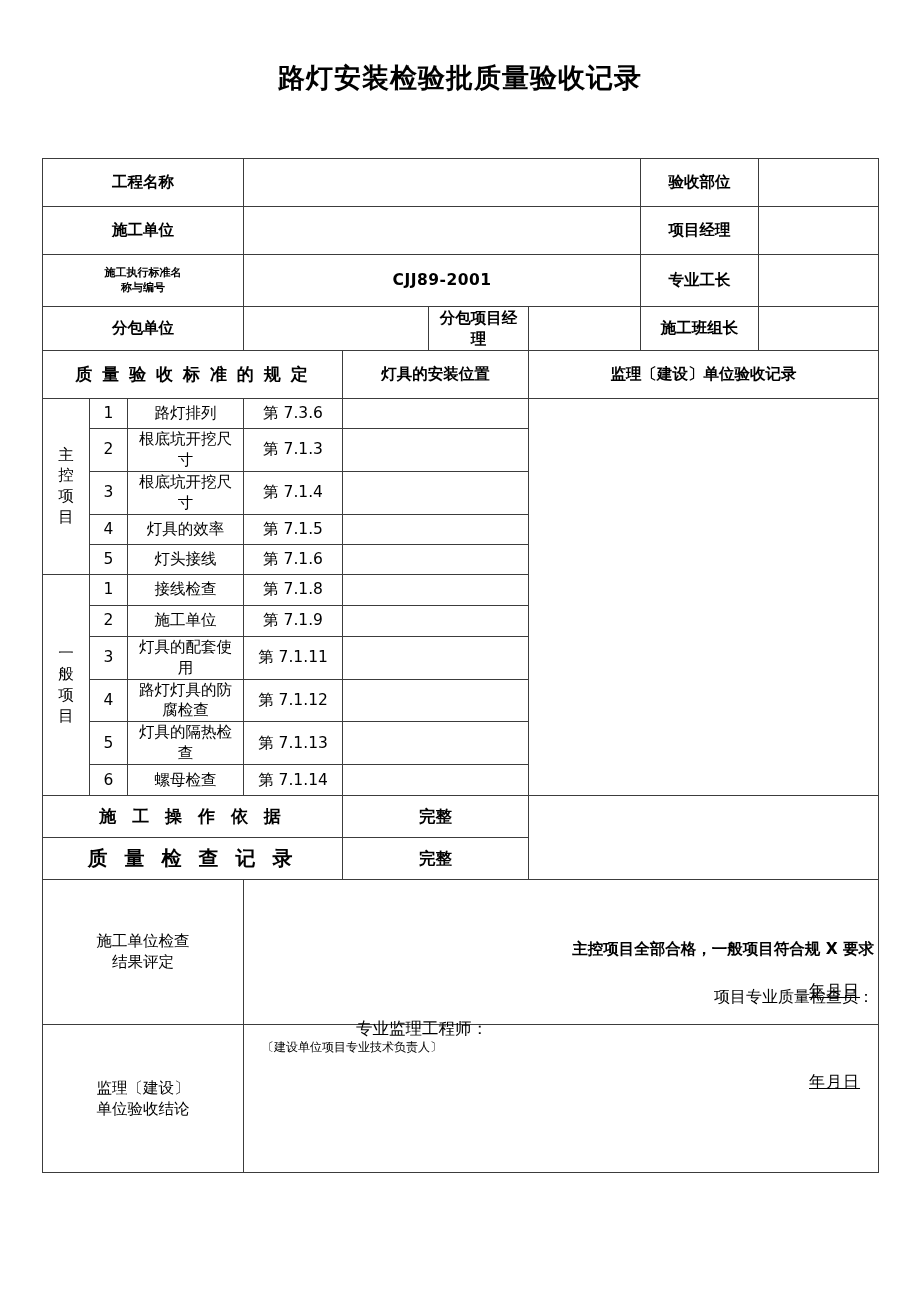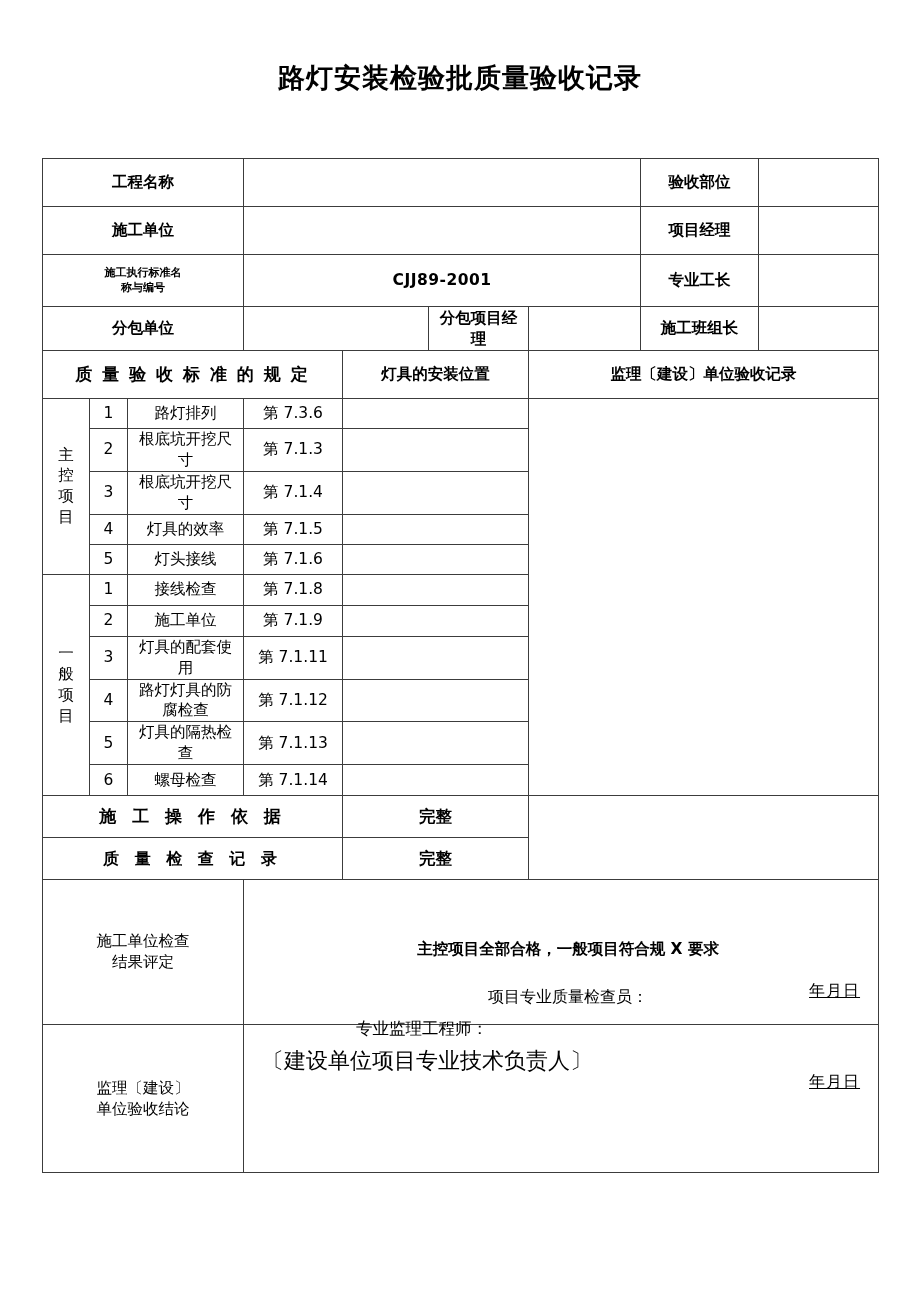--- a/index.html
+++ b/index.html
@@ -71,21 +71,21 @@
   .num-cell { text-align: center; font-size: 15px; }
   .clause { text-align: center; font-size: 15px; padding-left: 10px; }
   .itemname { text-align: center; font-size: 15.5px; padding-left: 10px; margin-left: 16px; }
   .blank { }
   .eval-label {
     text-align: center;
     font-size: 16px;
     line-height: 1.6;
   }
   .eval-body {
-    text-align: center;
+    text-align: right;
     padding: 0;
     position: relative;
     vertical-align: top;
   }
   .eval-inner {
     padding: 42px 0 0 14px;
     height: 100%;
     box-sizing: border-box;
     position: relative;
   }
@@ -113,22 +113,22 @@
   }
   .sup-eng {
     position: absolute;
     left: 108px;
     bottom: 58px;
     font-size: 16.5px;
   }
   .sup-resp {
     position: absolute;
     left: 14px;
-    bottom: 23px;
-    font-size: 22px;
+    bottom: 44px;
+    font-size: 12px;
   }
   .hdr-cell { text-align: center; font-size: 16.5px; }
 </style>
 </head>
 <body>
 
 <div class="page">
 
   <div class="doc-title">路灯安装检验批质量验收记录</div>
 
@@ -266,21 +266,21 @@
       <td class="blank" colspan="2"></td>
     </tr>
 
     <tr>
       <td class="ctr spaced" colspan="4" style="height:42px;font-size:17px">施 工 操 作 依 据</td>
       <td class="ctr" colspan="2" style="font-size:16.5px">完整</td>
       <td class="blank" rowspan="2" colspan="3"></td>
     </tr>
 
     <tr>
-      <td class="ctr spaced" colspan="4" style="height:42px;font-size:16px">质 量 检 查 记 录</td>
+      <td class="ctr spaced" colspan="4" style="height:42px;font-size:20px">质 量 检 查 记 录</td>
       <td class="ctr" colspan="2" style="font-size:16.5px">完整</td>
     </tr>
 
     <tr>
       <td class="eval-label" colspan="3" style="height:145px">
         <span>施工单位检查</span><br>
         <span>结果评定</span>
       </td>
       <td class="eval-body" colspan="6">
         <div class="eval-inner">

